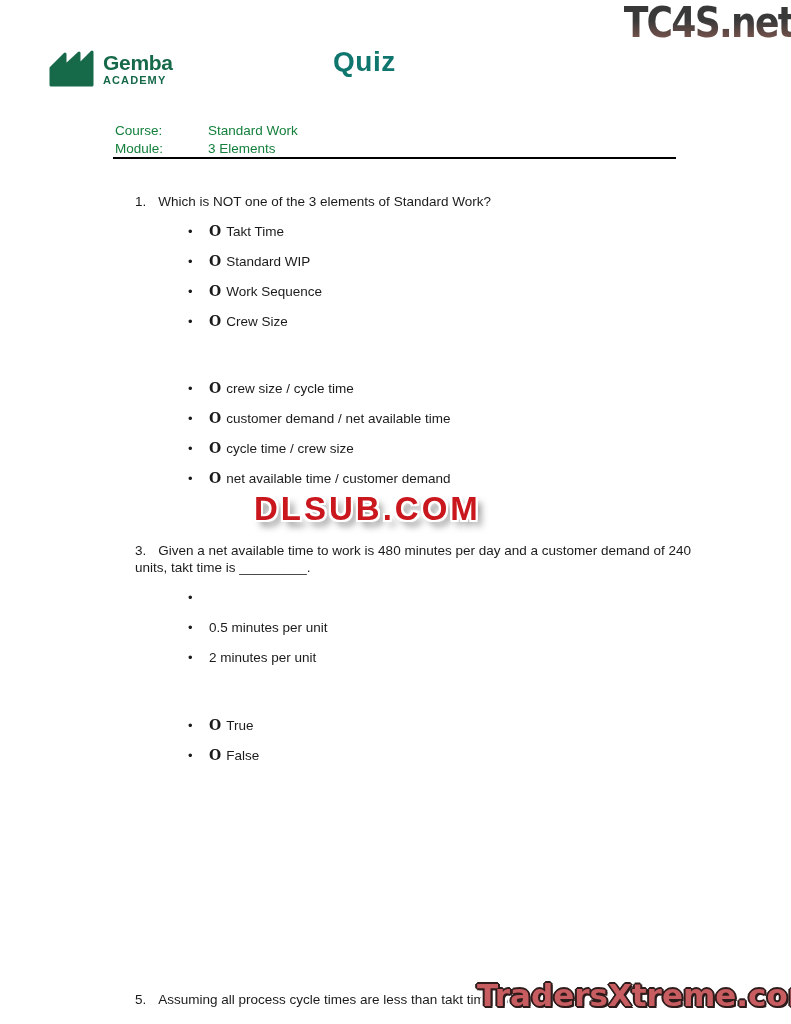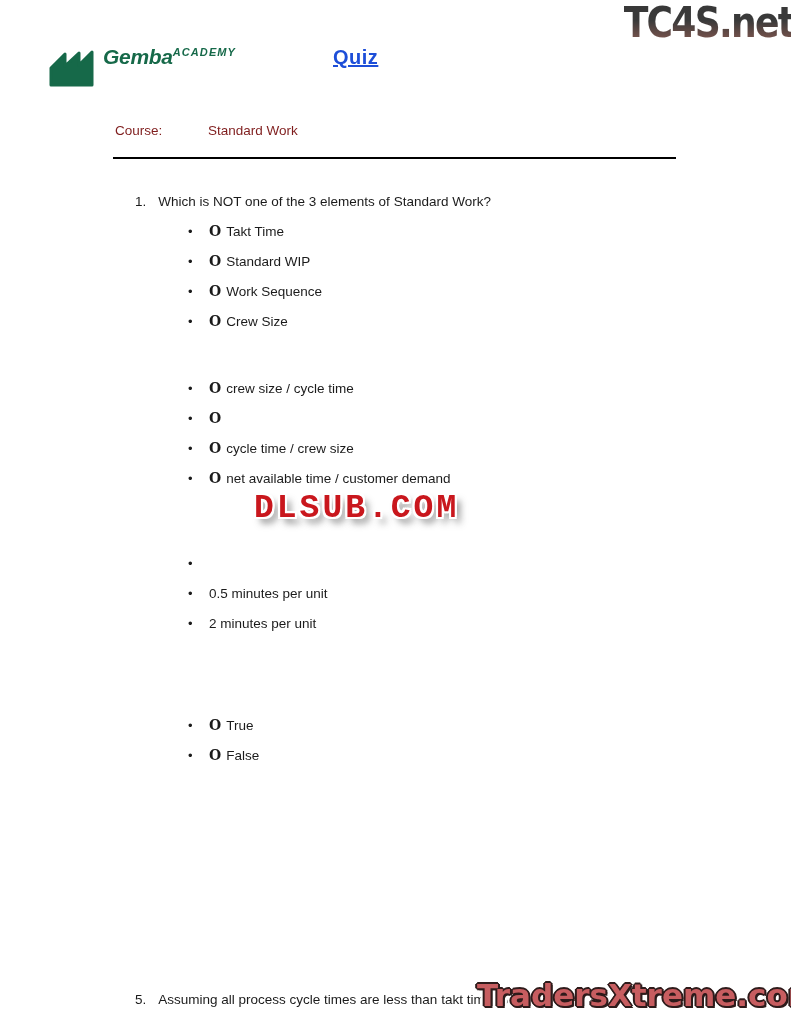--- a/index.html
+++ b/index.html
@@ -8,62 +8,62 @@
     width:791px; height:1024px;
     margin:0 auto;
     background:#ffffff;
     font-family:"Liberation Sans", sans-serif;
     color:#1d1d1d;
     overflow:hidden;
   }
 
   
   .logo { position:absolute; left:48px; top:44px; display:flex; align-items:flex-start; gap:7px; }
-  .logo-text { display:flex; flex-direction:row; margin-top:2px;font-style:italic; }
+  .logo-text { display:flex; flex-direction:column; margin-top:8px; }
   .logo-name { font-size:21px; font-weight:bold; color:var(--brand-green); line-height:22px; letter-spacing:-0.3px; }
   .logo-sub  { font-size:11px; font-weight:bold; color:var(--brand-green); letter-spacing:1.1px; line-height:13px; }
 
-  .page-title { position:absolute; left:333px; top:46px; font-size:20px; font-weight:bold; color:#1d4ed8; letter-spacing:0.5px;text-decoration:underline; }
+  .page-title { position:absolute; left:333px; top:46px; font-size:28px; font-weight:bold; color:#0f766e; letter-spacing:0.5px; }
 
   .wm-tc4s {
     position:absolute; top:-1px; right:-2px;
     font-family:"DejaVu Sans", sans-serif;
     font-weight:bold; font-size:42px; line-height:48px;
     letter-spacing:-2px;
     transform:scaleX(0.86); transform-origin: top right;
     color:var(--tc4s-dark);
   }
   @supports (-webkit-background-clip: text) {
     .wm-tc4s {
       background:linear-gradient(180deg,#373737 0%, #3a3a3a 45%, #8a5b52 95%);
       -webkit-background-clip:text;
       -webkit-text-fill-color:transparent;
     }
   }
 
   
-  .meta { position:absolute; left:115px; top:122px; font-size:13.5px; color:#7f1d1d; }
+  .meta { position:absolute; left:115px; top:122px; font-size:13.5px; color:#15803d; }
   .meta-row { display:flex; height:18px; line-height:18px; }
   .meta-label { width:93px; }
 
   .rule { position:absolute; left:113px; top:157px; width:563px; height:0;
           border:none; border-top:2px solid #000; margin:0; }
 
   
   .question { position:absolute; left:135px; width:570px; font-size:13.5px; line-height:17px; color:#1b1b1b; }
   .qnum  { padding-right:12px; }
   .opt   { margin-top:13px; padding-left:53px; display:flex; align-items:baseline; }
   .bullet{ width:21px; font-size:13px; }
   .oprefix { font-family:"DejaVu Serif", serif; font-weight:bold; font-size:14px; margin-right:5px; }
   .olabel { }
 
   
   .wm-dlsub {
     position:absolute; left:254px; top:489px;
-    font-family:Liberation Mono, monospace; font-weight:bold;
+    font-family:Liberation Sans, sans-serif; font-weight:bold;
     font-size:33px; line-height:40px; letter-spacing:3px;
     color:var(--dlsub-red);
     text-shadow:
       -2px 0 0 #fff, 2px 0 0 #fff, 0 -2px 0 #fff, 0 2px 0 #fff,
       -2px -2px 0 #fff, 2px -2px 0 #fff, -2px 2px 0 #fff, 2px 2px 0 #fff,
       5px 6px 7px rgba(110,110,110,0.85);
     z-index:5;
   }
   .wm-traders {
     position:absolute; left:477px; top:974px;
@@ -96,20 +96,24 @@
 
   <div class="page-title">Quiz</div>
 
   <div class="wm-tc4s">TC4S.net</div>
 
   <div class="meta">
     <div class="meta-row">
       <span class="meta-label">Course:</span>
       <span class="meta-value">Standard Work</span>
     </div>
+    <div class="meta-row">
+      <span class="meta-label">Module:</span>
+      <span class="meta-value">3 Elements</span>
+    </div>
   </div>
 
   <hr class="rule">
 
   <div id="questions">
       <div class="question" style="top: 193px;">
         <div class="qhead"><span class="qnum">1.</span><span class="qtext">Which is NOT one of the 3 elements of Standard Work?</span></div>
         <div class="opt">
           <span class="bullet">•</span>
           <span class="oprefix">O</span>
@@ -133,33 +137,35 @@
       </div>
       <div class="question" style="top: 367px;">
         <div class="opt">
           <span class="bullet">•</span>
           <span class="oprefix">O</span>
           <span class="olabel">crew size / cycle time</span>
         </div>
         <div class="opt">
           <span class="bullet">•</span>
           <span class="oprefix">O</span>
+          <span class="olabel">customer demand / net available time</span>
         </div>
         <div class="opt">
           <span class="bullet">•</span>
           <span class="oprefix">O</span>
           <span class="olabel">cycle time / crew size</span>
         </div>
         <div class="opt">
           <span class="bullet">•</span>
           <span class="oprefix">O</span>
           <span class="olabel">net available time / customer demand</span>
         </div>
       </div>
       <div class="question" style="top: 542px;">
+        <div class="qhead"><span class="qnum">3.</span><span class="qtext">Given a net available time to work is 480 minutes per day and a customer demand of 240 units, takt time is _________.</span></div>
         <div class="opt">
           <span class="bullet">•</span>
         </div>
         <div class="opt">
           <span class="bullet">•</span>
           <span class="olabel">0.5 minutes per unit</span>
         </div>
         <div class="opt">
           <span class="bullet">•</span>
           <span class="olabel">2 minutes per unit</span>

